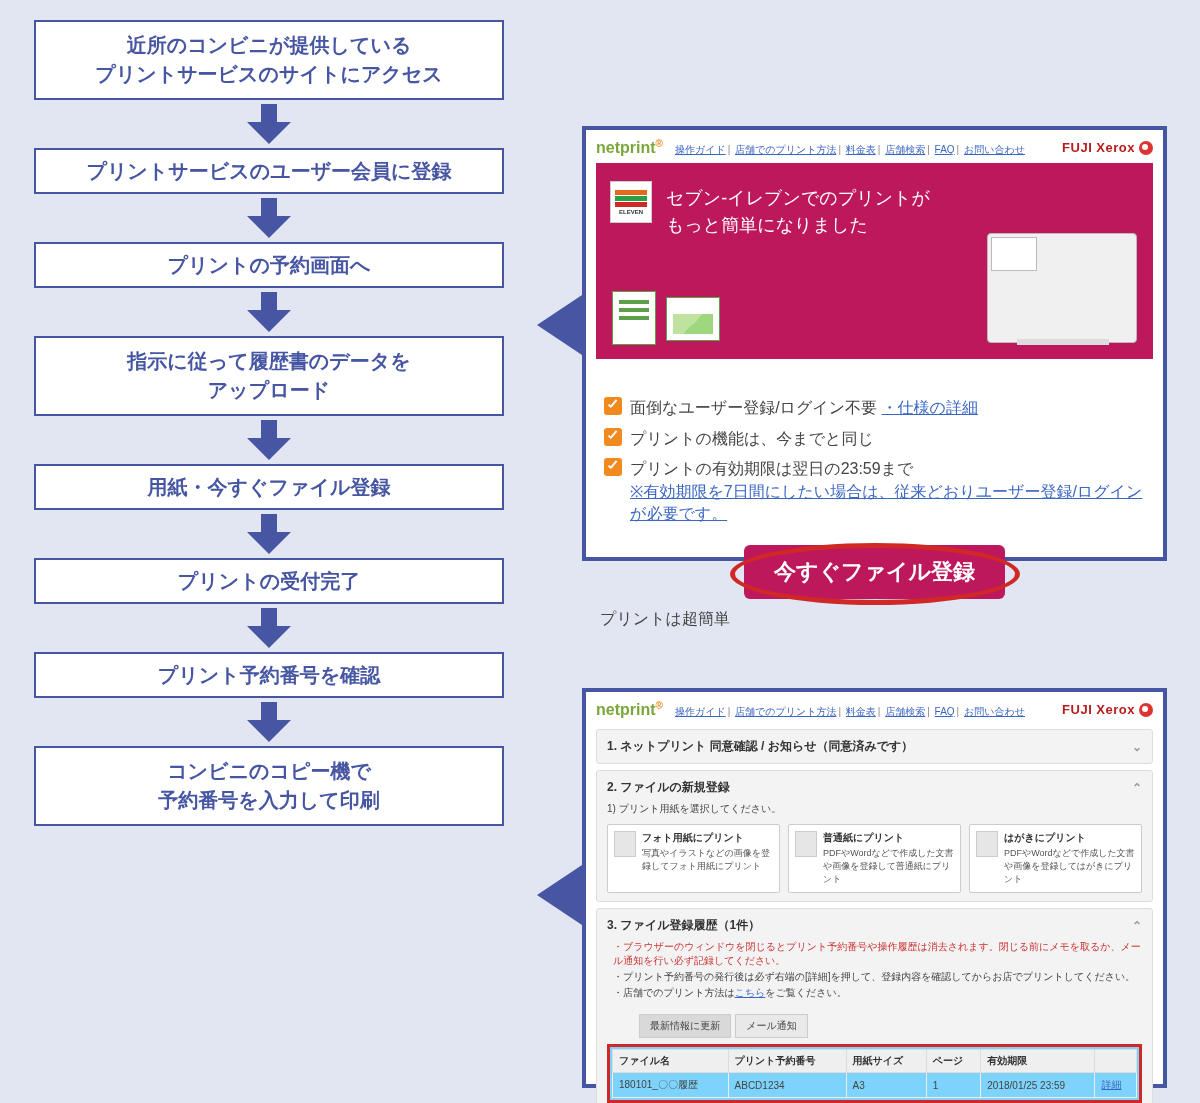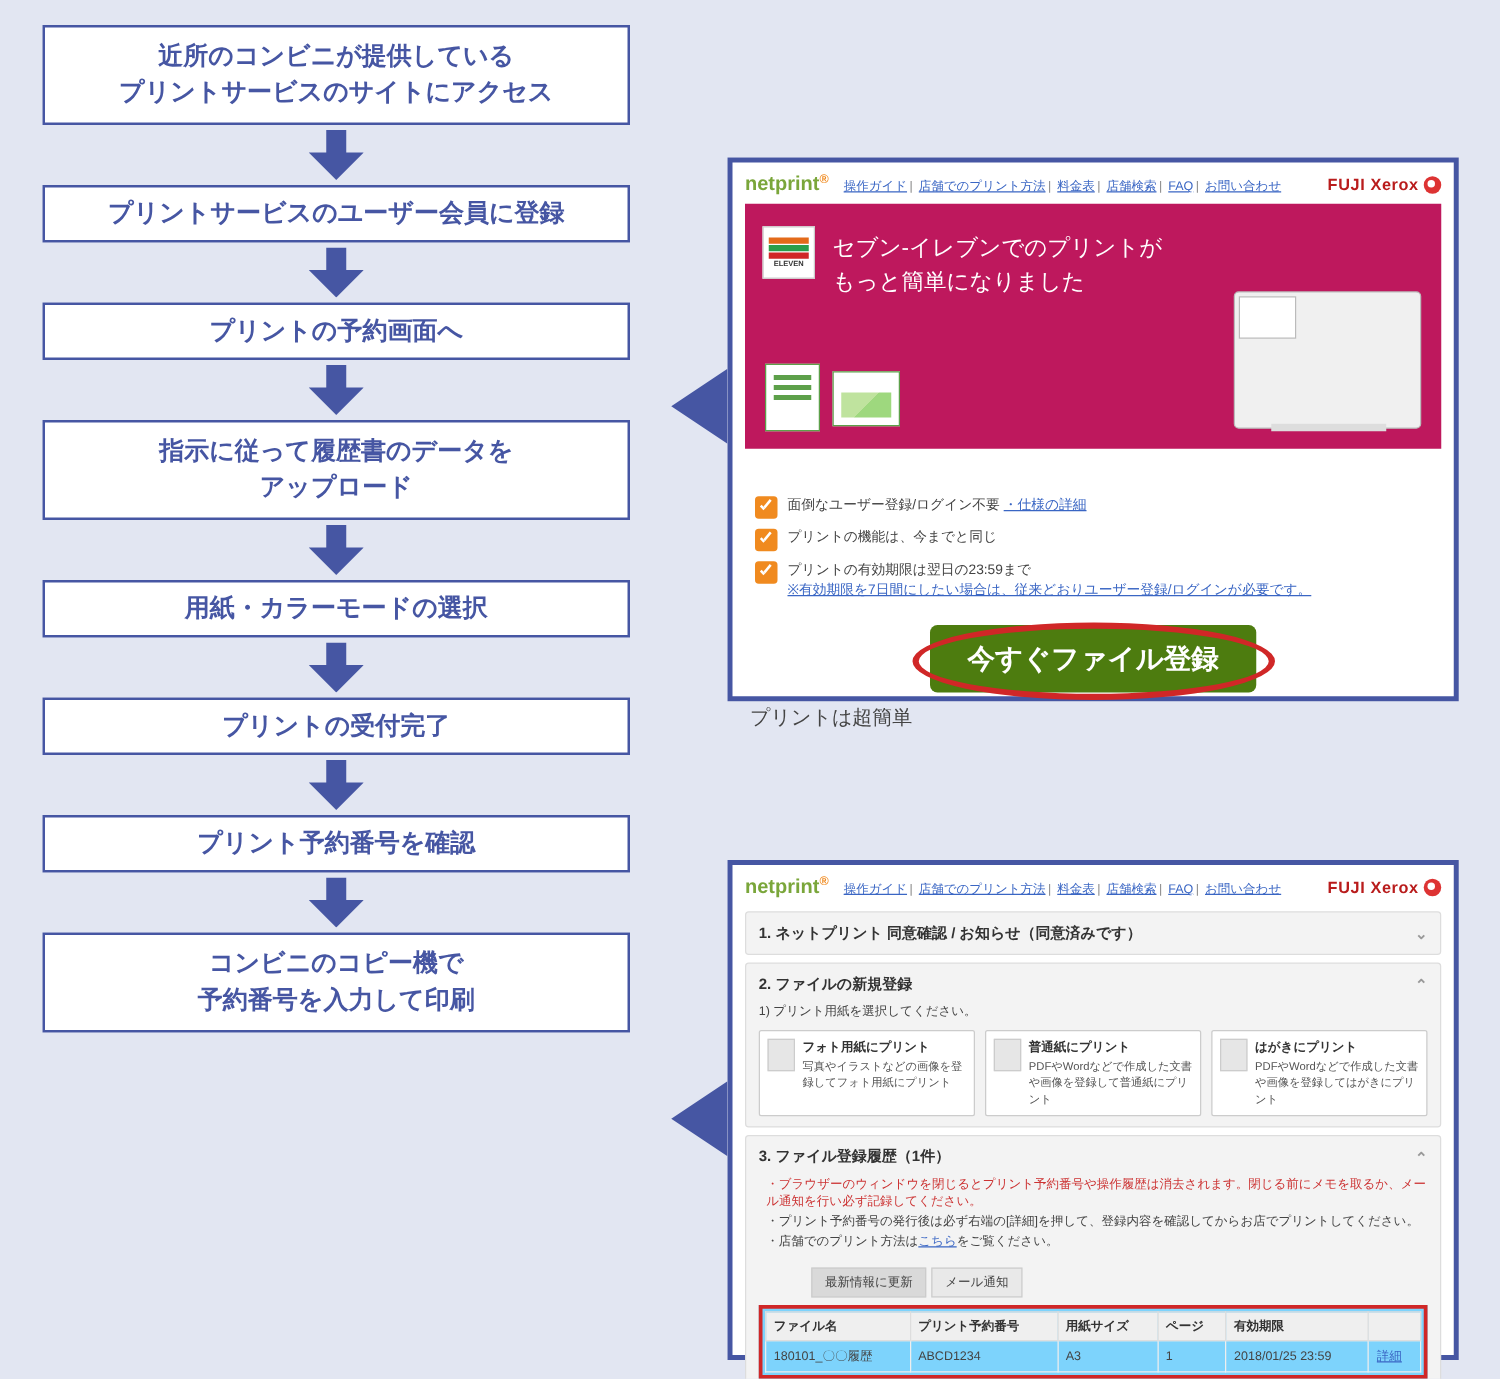--- a/index.html
+++ b/index.html
@@ -95,29 +95,29 @@
     position:absolute; right:16px; top:40px; width:210px; height:140px;
   }
   .printer .body{position:absolute; right:0; bottom:0; width:150px; height:110px; background:#f0f0f0; border:1px solid #bbb; border-radius:4px;}
   .printer .screen{position:absolute; right:100px; top:34px; width:46px; height:34px; background:#fff; border:1px solid #bbb;}
   .printer .tray{position:absolute; right:28px; bottom:-2px; width:92px; height:6px; background:#ddd;}
   .doc-icon{position:absolute; left:16px; bottom:14px; width:44px;height:54px;background:#fff; border:1px solid #5da04a;}
   .doc-icon::before{content:"";position:absolute;top:8px;left:6px;right:6px;height:4px;background:#5da04a; box-shadow:0 8px 0 #5da04a,0 16px 0 #5da04a;}
   .photo-icon{position:absolute;left:70px;bottom:18px;width:54px;height:44px;background:#fff;border:1px solid #5da04a;}
   .photo-icon::after{content:"";position:absolute;left:6px;right:6px;bottom:6px;height:20px;background:linear-gradient(135deg,#bfe39e 50%,#9ed87e 50%);}
 
-  .s1-list { padding: 6px 18px; font-size: 11px; color:#444;}
+  .s1-list { padding: 6px 18px; font-size: 16px; color:#444;}
   .s1-item { display:flex; align-items:flex-start; gap:8px; margin:8px 0; line-height:1.4;}
   .chk { width:18px;height:18px;background:#f08a1f;border-radius:3px; position:relative; flex:0 0 18px;}
   .chk::after{content:"";position:absolute;left:4px;top:8px;width:4px;height:2px;background:#fff;transform:rotate(45deg);}
   .chk::before{content:"";position:absolute;left:6px;top:5px;width:8px;height:2px;background:#fff;transform:rotate(-50deg);}
   .s1 a, .s2 a { color:#3a66c4; text-decoration: underline; }
   .s1-cta-wrap{ display:flex; justify-content:center; margin-top:6px; position:relative;}
   .s1-cta {
-    background:#4d7c0f; color:#fff; font-size:22px; font-weight:bold;
+    background:#be185d; color:#fff; font-size:22px; font-weight:bold;
     padding:12px 30px; border-radius:6px;
   }
   .ring {
     position:absolute; width:290px; height:62px; border:5px solid #d02727; border-radius:50%/50%;
     top:-2px;
   }
   .s1-foot{font-size:16px;color:#444;padding:10px 14px 0;}
 
   
   .s2 { font-size: 10px; color:#444; }
@@ -132,21 +132,21 @@
   .opts { display:flex; gap:8px; }
   .opt {
     flex:1; background:#fff; border:1px solid #ccc; border-radius:2px;
     padding:6px; font-size:9px; color:#555; display:flex; gap:6px;
   }
   .opt .ico{width:22px;height:26px;background:#e6e6e6;border:1px solid #ccc;flex:0 0 22px;}
   .opt b{color:#333;display:block;font-size:10px;margin-bottom:2px;}
   .bullets{color:#c33;font-size:10px; padding:4px 0 6px 6px;}
   .bullets div{margin:2px 0;}
   .bullets .blk{color:#444;}
-  .tabs{display:flex;gap:4px;margin:6px 10px;padding-left:32px;}
+  .tabs{display:flex;gap:4px;margin:6px 0;padding-left:32px;}
   .tab{background:#e9e9e9;border:1px solid #ccc;padding:4px 10px;font-size:10px;}
   .tab.active{background:#d9d9d9;}
   .tbl-wrap{border:3px solid #d02727; padding:2px; background:#7dd3fc;}
   table.tbl{width:100%; border-collapse:collapse; font-size:10px;}
   table.tbl th{background:#efefef;border:1px solid #ddd;padding:4px 6px;text-align:left;font-weight:bold;color:#333;}
   table.tbl td{border:1px solid #eee;padding:5px 6px;}
   .detail-link{color:#3a66c4;}
 </style>
 </head>
 <body>
@@ -178,21 +178,21 @@
     </div>
   <div class="step h3">
       <span>指示に従って履歴書のデータを<br>アップロード</span>
     </div>
   <div class="arrow">
       <svg width="44" height="40">
         <path d="M14 0 H30 V18 H44 L22 40 L0 18 H14 Z" fill="#4656a3"></path>
       </svg>
     </div>
   <div class="step h2">
-      <span>用紙・カラーモードの選択</span>
+      <span>用紙・今すぐファイル登録</span>
     </div>
   <div class="arrow">
       <svg width="44" height="40">
         <path d="M14 0 H30 V18 H44 L22 40 L0 18 H14 Z" fill="#4656a3"></path>
       </svg>
     </div>
   <div class="step h2">
       <span>プリントの受付完了</span>
     </div>
   <div class="arrow">

